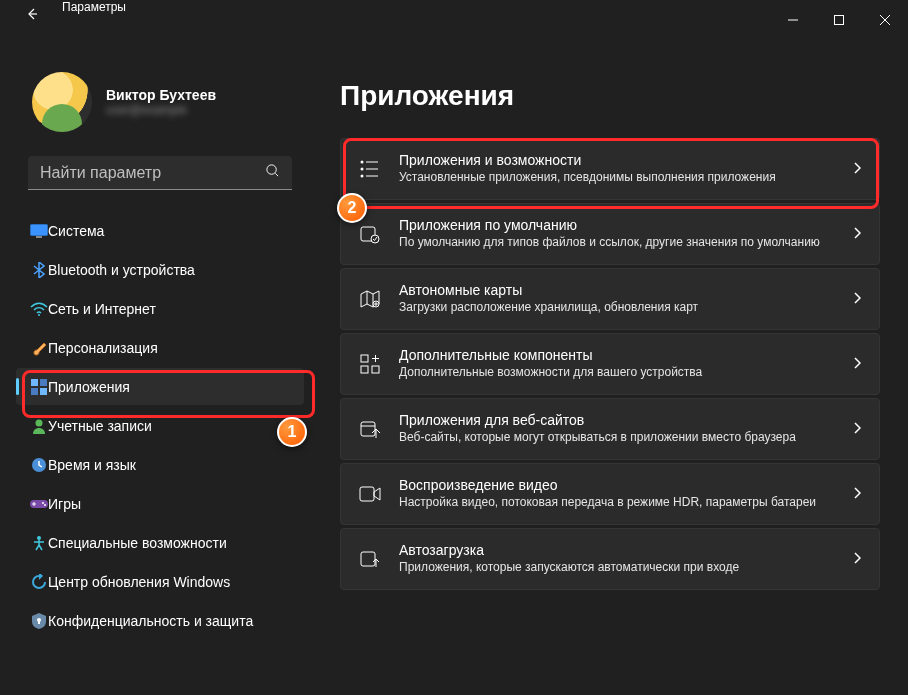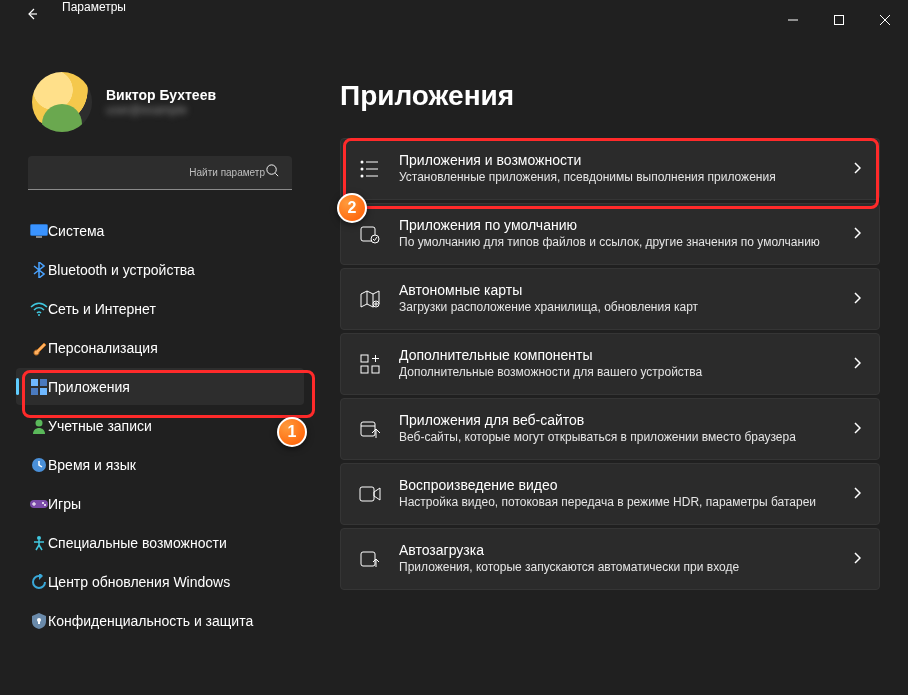--- a/index.html
+++ b/index.html
@@ -15,21 +15,21 @@
 .content { display: flex; height: calc(100% - 44px); }
 
 .sidebar { width: 320px; padding: 0 12px 12px 12px; display: flex; flex-direction: column; gap: 4px; }
 .user-block { display: flex; align-items: center; gap: 14px; padding: 28px 12px 20px 20px; }
 .avatar { width: 60px; height: 60px; border-radius: 50%; background: radial-gradient(circle at 35% 30%, #ffe08a 0 34%, #f5c84c 35% 60%, #2d2d2d 61%); position: relative; overflow: hidden; }
 .avatar::after { content: ""; position: absolute; left: 10px; top: 32px; width: 40px; height: 30px; background: #6aa84f; border-radius: 20px 20px 0 0; }
 .user-name { color: #fff; font-size: 14px; font-weight: 600; }
 .user-sub { color: #8a8a8a; font-size: 12px; filter: blur(3px); }
 
 .search { margin: 0 16px 18px 16px; height: 34px; background: #2d2d2d; border-bottom: 1px solid #8a8a8a; border-radius: 4px 4px 0 0; display: flex; align-items: center; padding: 0 12px; }
-.search input { flex: 1; background: transparent; border: none; outline: none; color: #22c55e; font-size: 10px; text-align: right; }
+.search input { flex: 1; background: transparent; border: none; outline: none; color: #22c55e; font-size: 16px; }
 .search input::placeholder { color: #bfbfbf; }
 .search-icon { color: #fff; }
 
 .nav { display: flex; flex-direction: column; gap: 2px; padding: 0 4px; }
 .nav-item { height: 37px; display: flex; align-items: center; padding: 0 14px; border-radius: 4px; color: #fff; font-size: 14px; cursor: pointer; position: relative; }
 .nav-item.active { background: #2d2d2d; }
 .nav-item.active::before { content: ""; position: absolute; left: 0; top: 10px; bottom: 10px; width: 3px; background: #60cdff; border-radius: 2px; }
 .nav-icon { width: 18px; height: 18px; display: flex; align-items: center; justify-content: center; flex-shrink: 0; }
 
 .main { flex: 1; padding: 36px 28px 20px 20px; overflow-y: auto; }

